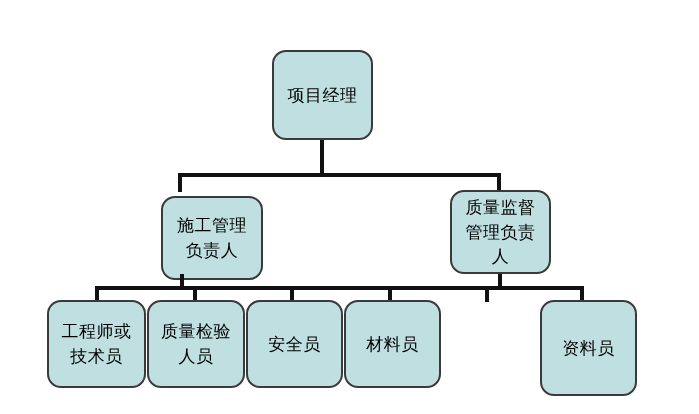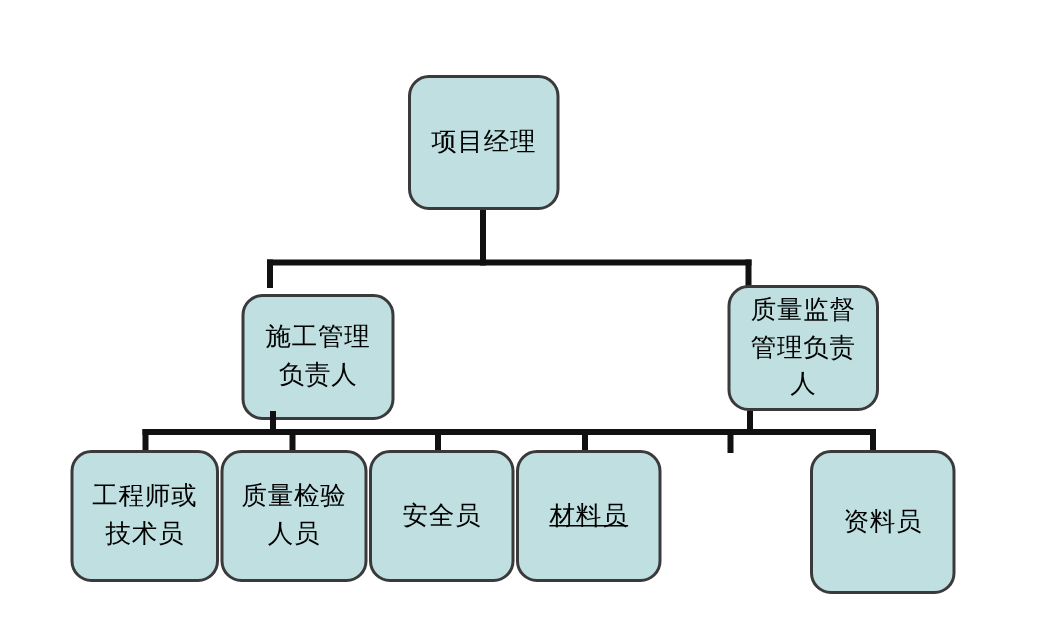--- a/index.html
+++ b/index.html
@@ -53,21 +53,21 @@
   </div>
 
   <div class="connector v" style="left:320px; top:140px; height:37px;"></div>
   <div class="connector h" style="left:178px; top:173px; width:323px;"></div>
   <div class="connector v" style="left:178px; top:173px; height:19px;"></div>
   <div class="connector v" style="left:497px; top:173px; height:19px;"></div>
 
   <div class="node" style="left:131px; top:196px; width:102px; height:84px;margin-left:30px;">
     <span class="node-label">施工管理负责人</span>
   </div>
-  <div class="node" style="left:450px; top:190px; width:101px; height:84px;margin-left:35px;">
+  <div class="node" style="left:450px; top:190px; width:101px; height:84px;">
     <span class="node-label">质量监督管理负责人</span>
   </div>
 
   <div class="connector v" style="left:180px; top:274px; height:14px;"></div>
   <div class="connector v" style="left:498px; top:274px; height:14px;"></div>
   <div class="connector h" style="left:95px; top:286px; width:489px;"></div>
 
   <div class="connector v" style="left:95px; top:286px; height:16px;"></div>
   <div class="connector v" style="left:193px; top:286px; height:16px;"></div>
   <div class="connector v" style="left:290px; top:286px; height:16px;"></div>
@@ -77,20 +77,20 @@
 
   <div class="node" style="left:47px; top:300px; width:99px; height:88px;justify-content:flex-end;">
     <span class="node-label">工程师或技术员</span>
   </div>
   <div class="node" style="left:147px; top:300px; width:98px; height:88px;">
     <span class="node-label">质量检验人员</span>
   </div>
   <div class="node" style="left:246px; top:300px; width:97px; height:88px;">
     <span class="node-label">安全员</span>
   </div>
-  <div class="node" style="left:344px; top:300px; width:97px; height:88px;text-decoration:underline;">
+  <div class="node" style="left:344px; top:300px; width:97px; height:88px;">
     <span class="node-label">材料员</span>
   </div>
   <div class="node" style="left:540px; top:300px; width:97px; height:96px;">
     <span class="node-label">资料员</span>
   </div>
 
 </div>
 
 </body></html>

